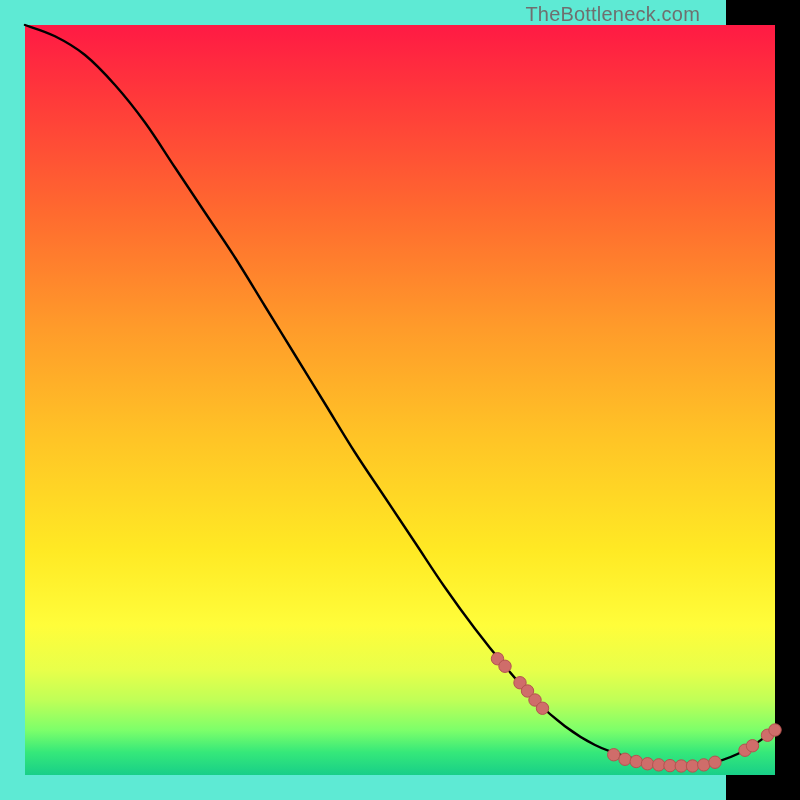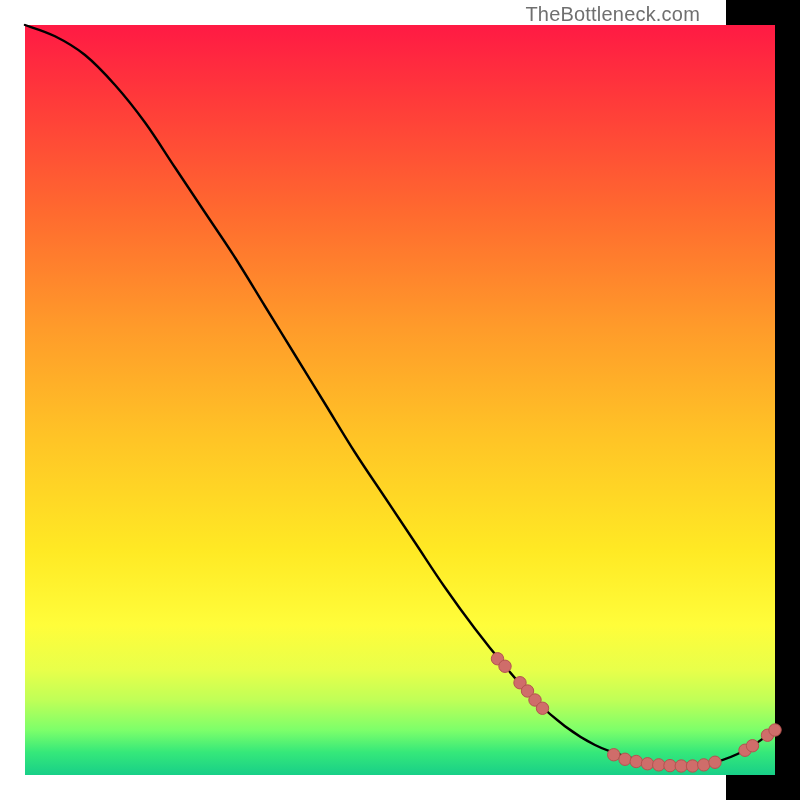--- a/index.html
+++ b/index.html
@@ -8,21 +8,21 @@
     width: 800px;
     height: 800px;
     background: #000;
     overflow: hidden;
     font-family: -apple-system, BlinkMacSystemFont, "Segoe UI", Arial, sans-serif;
   }
   .stage {
     position: relative;
     width: 726px;
     height: 800px;
-    background: #ffffff;
+    background: #5eead4;
   }
   .plot {
     position: absolute;
     left: 25px;
     top: 25px;
     width: 750px;
     height: 750px;
     
     background: linear-gradient(
       to bottom,

